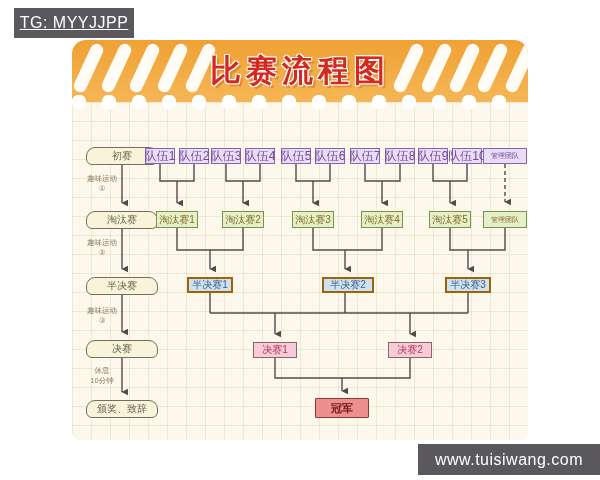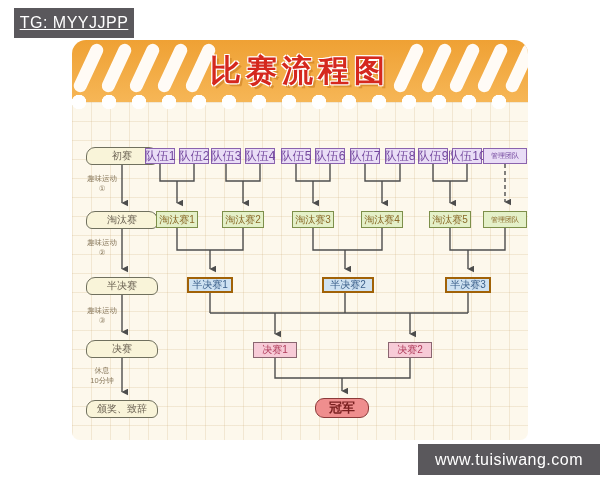--- a/index.html
+++ b/index.html
@@ -55,21 +55,21 @@
     display:flex;align-items:center;justify-content:center;
     text-align:center;font-size:10px;white-space:nowrap;
   }
   .lf{left:86px;width:72px;height:18px;background:#f9f4d9;border:1.5px solid #70705e;
       border-radius:9px 9px 6px 6px;color:#6b6253;}
   .team{height:16px;background:#e9ddf6;border:1px solid #8a63ae;color:#74489e;font-size:12px;}
   .r1{height:17px;background:#e4f0c8;border:1px solid #7d8f4a;color:#8a6a28;}
   .semi{height:16px;background:#cfe2f2;border:2px solid #a16207;color:#3a5f8a;}
   .fin{height:16px;background:#f7cbd7;border:1px solid #8a6570;color:#b03a5a;}
   .champ{background:#ef8e8e;border:1.5px solid #8b3a3a;color:#7a2020;
-         border-radius:9px;font-size:13px;font-weight:bold;}
+         border-radius:1px;font-size:11px;font-weight:bold;}
   .w4{font-size:7px;}
   .edge-label{
     position:absolute;left:76px;width:52px;z-index:2;text-align:center;
     font-size:7.5px;line-height:1.35;color:#8a7a5e;
   }
   #connectors{position:absolute;left:0;top:0;z-index:1;pointer-events:none;}
 </style>
 </head>
 <body>
 

